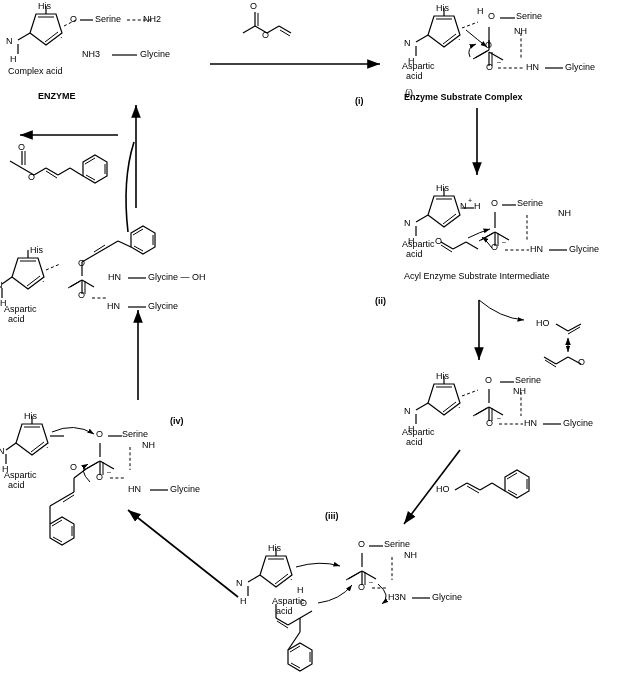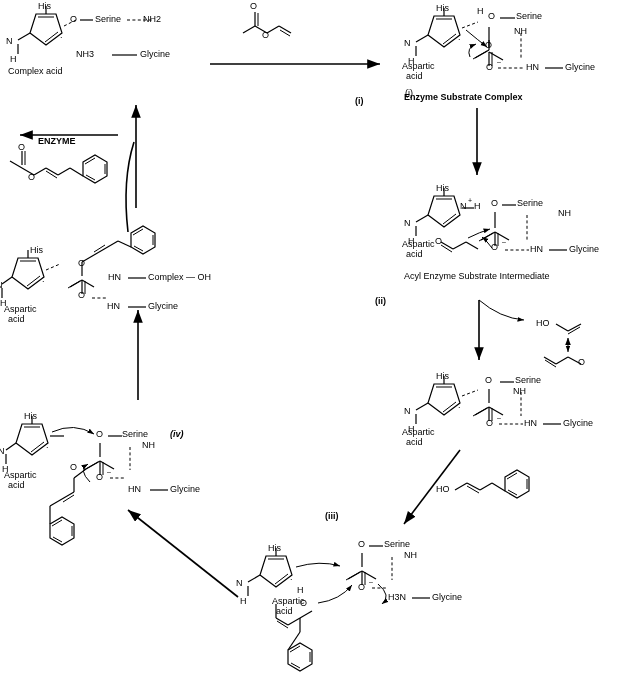--- a/index.html
+++ b/index.html
@@ -297,24 +297,24 @@
     <path class="thick" d="M136,208 L136,105" marker-end="url(#ah)"></path>
   </svg>
 
   <div class="lbl" style="left:38px;top:1px;">His</div>
   <div class="lbl" style="left:6px;top:36px;">N</div>
   <div class="lbl" style="left:10px;top:54px;">H</div>
   <div class="lbl" style="left:60px;top:30px;">:</div>
   <div class="lbl" style="left:70px;top:14px;">O</div>
   <div class="lbl" style="left:95px;top:14px;">Serine</div>
   <div class="lbl" style="left:143px;top:14px;">NH2</div>
-  <div class="lbl" style="left:76px;top:49px;">NH3</div>
+  <div class="lbl" style="left:82px;top:49px;">NH3</div>
   <div class="lbl" style="left:140px;top:49px;">Glycine</div>
   <div class="lbl" style="left:8px;top:66px;">Complex acid</div>
-  <div class="lbl b" style="left:38px;top:91px;margin-top:45px;">ENZYME</div>
+  <div class="lbl b" style="left:38px;top:91px;">ENZYME</div>
 
   <div class="lbl" style="left:250px;top:1px;">O</div>
   <div class="lbl" style="left:262px;top:30px;">O</div>
 
   <div class="lbl" style="left:436px;top:3px;">His</div>
   <div class="lbl" style="left:404px;top:38px;">N</div>
   <div class="lbl" style="left:408px;top:56px;">H</div>
   <div class="lbl" style="left:458px;top:32px;">:</div>
   <div class="lbl" style="left:477px;top:6px;">H</div>
   <div class="lbl" style="left:488px;top:11px;">O</div>
@@ -381,21 +381,21 @@
   <div class="lbl" style="left:358px;top:582px;">O</div>
   <div class="lbl" style="left:369px;top:577px;font-size:7px;">–</div>
   <div class="lbl" style="left:388px;top:592px;">H3N</div>
   <div class="lbl" style="left:432px;top:592px;">Glycine</div>
   <div class="lbl" style="left:272px;top:596px;">Aspartic</div>
   <div class="lbl" style="left:276px;top:606px;">acid</div>
   <div class="lbl" style="left:272px;top:596px;width:0;height:0;"></div>
   <div class="lbl" style="left:300px;top:598px;">O</div>
   <div class="lbl" style="left:297px;top:585px;">H</div>
 
-  <div class="lbl b" style="left:170px;top:429px;font-style:italic;">(iv)</div>
+  <div class="lbl b" style="left:170px;top:416px;">(iv)</div>
   <div class="lbl" style="left:24px;top:411px;">His</div>
   <div class="lbl" style="left:-2px;top:446px;">N</div>
   <div class="lbl" style="left:2px;top:464px;">H</div>
   <div class="lbl" style="left:46px;top:440px;">:</div>
   <div class="lbl" style="left:96px;top:429px;">O</div>
   <div class="lbl" style="left:122px;top:429px;">Serine</div>
   <div class="lbl" style="left:142px;top:440px;">NH</div>
   <div class="lbl" style="left:96px;top:472px;">O</div>
   <div class="lbl" style="left:107px;top:467px;font-size:7px;">–</div>
   <div class="lbl" style="left:128px;top:484px;">HN</div>
@@ -405,21 +405,21 @@
   <div class="lbl" style="left:8px;top:480px;">acid</div>
   <div class="lbl" style="left:70px;top:462px;">O</div>
 
   <div class="lbl" style="left:30px;top:245px;">His</div>
   <div class="lbl" style="left:-4px;top:280px;">N</div>
   <div class="lbl" style="left:0px;top:298px;">H</div>
   <div class="lbl" style="left:42px;top:274px;">:</div>
   <div class="lbl" style="left:78px;top:258px;">O</div>
   <div class="lbl" style="left:78px;top:290px;">O</div>
   <div class="lbl" style="left:108px;top:272px;">HN</div>
-  <div class="lbl" style="left:148px;top:272px;">Complex — OH</div>
+  <div class="lbl" style="left:148px;top:272px;">Glycine — OH</div>
   <div class="lbl" style="left:107px;top:301px;">HN</div>
   <div class="lbl" style="left:148px;top:301px;">Glycine</div>
   <div class="lbl" style="left:-2px;top:301px;width:0;height:0;"></div>
   <div class="lbl" style="left:4px;top:304px;">Aspartic</div>
   <div class="lbl" style="left:8px;top:314px;">acid</div>
 
   <div class="lbl" style="left:18px;top:142px;">O</div>
   <div class="lbl" style="left:28px;top:172px;">O</div>
 
 </div>

